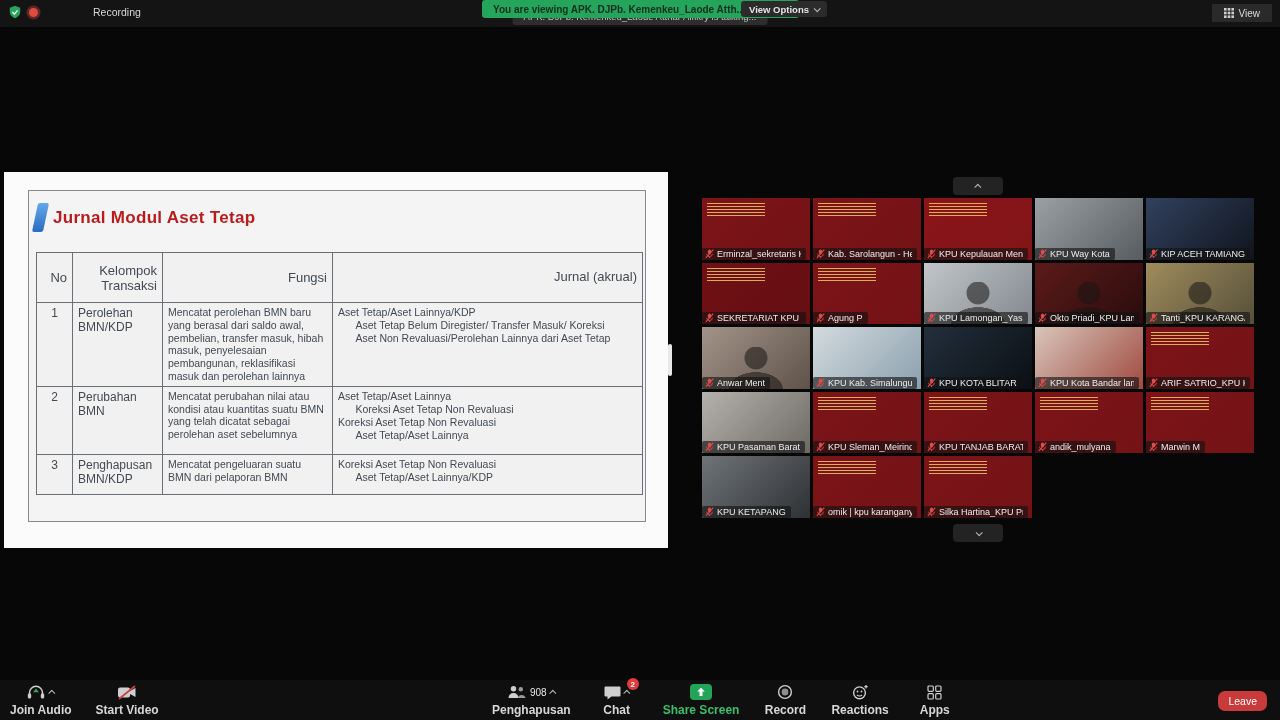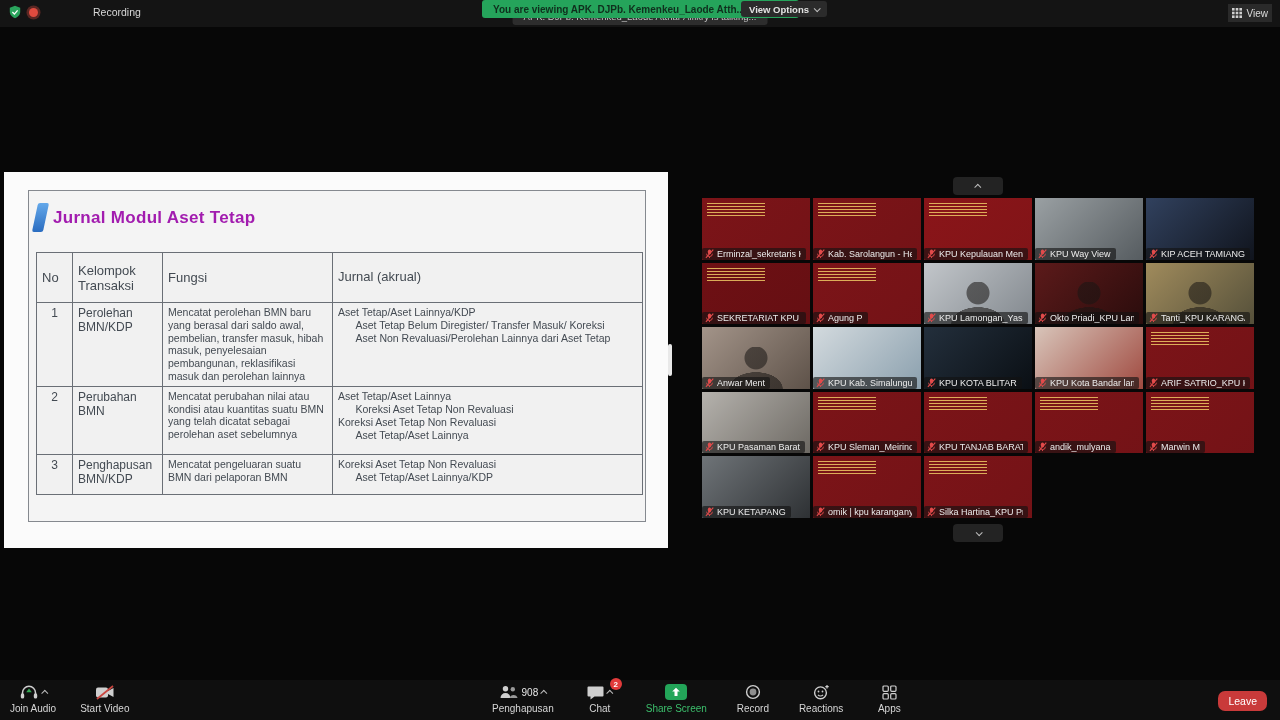--- a/index.html
+++ b/index.html
@@ -16,40 +16,40 @@
   .talking-toast { position:absolute; left:50%; top:8px; transform:translateX(-50%);
     background:#2d2d2d; color:#c4c4c4; font-size:9.5px; padding:3px 11px;
     border-radius:3px; white-space:nowrap; z-index:1; }
   .viewing-banner { position:absolute; left:482px; top:0; height:18px; z-index:2;
     background:#25a45b; color:#0f2f1d; font-size:10px; font-weight:bold;
     display:flex; align-items:center; padding:0 11px; border-radius:3px; white-space:nowrap; }
   .view-options { position:absolute; left:741px; top:1px; height:16px; z-index:2;
     background:#2b2b2b; color:#e3e3e3; font-size:9.5px; font-weight:bold;
     display:flex; align-items:center; gap:5px; padding:0 8px; border-radius:3px; }
   .view-btn { position:absolute; right:8px; top:4px; height:18px; background:#2a2a2a;
-    border-radius:0; display:flex; align-items:center; gap:5px; padding:0 4px;
+    border-radius:0; display:flex; align-items:center; gap:5px; padding:0 12px;
     color:#dcdcdc; font-size:10px; }
 
   .chev { display:inline-block; width:5px; height:5px;
     border-right:1.5px solid #bdbdbd; border-bottom:1.5px solid #bdbdbd; }
   .chev.down { transform:rotate(45deg) translateY(-1px); }
   .chev.up { transform:rotate(-135deg) translateY(-1px); }
 
   
   .slide { position:absolute; left:4px; top:172px; width:664px; height:376px; background:#fbfbfb; }
   .slide-box { position:absolute; left:24px; top:18px; width:618px; height:332px;
     border:1px solid #85898f; background:#f4f4f4; }
   .slide-title-row { position:absolute; left:31px; top:31px; display:flex; align-items:center; gap:7px; }
   .title-shape { width:11px; height:29px; background:linear-gradient(180deg,#63a8ea,#2a6cc0);
     transform:skewX(-12deg); border-radius:2px; }
-  .slide-title { font-size:17px; font-weight:bold; color:#a21caf; letter-spacing:.3px; }
+  .slide-title { font-size:17px; font-weight:bold; color:#b91c1c; letter-spacing:.3px; }
   .slide-table { position:absolute; left:32px; top:80px; width:606px; border-collapse:collapse;
     table-layout:fixed; color:#434a52; background:#f1f1f1; }
   .slide-table th, .slide-table td { border:1px solid #6a6f76; vertical-align:top; padding:3px 5px; }
-  .slide-table th { font-size:13px; font-weight:normal; vertical-align:middle; text-align:left; height:50px; }
+  .slide-table th { font-size:13px; font-weight:normal; vertical-align:middle; text-align:right; height:50px; }
   .c-no  { width:36px; text-align:center; font-size:12px; }
   .c-kel { width:90px; font-size:12px; }
   .c-fun { width:170px; font-size:10.5px; line-height:1.22; }
   .c-jur { width:310px; font-size:10.5px; line-height:1.25; white-space:pre-wrap; }
   tr.r1 td { height:76px; } tr.r2 td { height:68px; } tr.r3 td { height:40px; }
   .scroll-handle { position:absolute; left:668px; top:344px; width:4px; height:32px;
     background:#e9e9e9; border-radius:2px; }
 
   
   .gal-btn { position:absolute; left:953px; width:50px; height:18px; background:#232323;
@@ -74,21 +74,21 @@
     max-width:96%; }
   .name-tag .nm { font-size:9px; color:#ececec; white-space:nowrap; overflow:hidden; }
   .mic { width:9px; height:10px; flex:0 0 auto; }
 
   
   .toolbar { position:absolute; left:0; right:0; bottom:0; height:40px; background:#0f0f0f; }
   .tb-left { position:absolute; left:10px; top:3px; display:flex; gap:24px; }
   .tb-center { position:absolute; left:492px; top:3px; display:flex; gap:24px; }
   .tb-item { display:flex; flex-direction:column; align-items:center; gap:2px; min-width:44px; }
   .ic-row { height:18px; display:flex; align-items:center; gap:4px; position:relative; }
-  .tb-label { font-size:10px; color:#d6d6d6; white-space:nowrap; }
+  .tb-label { font-size:12px; color:#d6d6d6; white-space:nowrap;font-weight:bold; }
   .tb-label.green { color:#3cbf6c; }
   .cnt { font-size:10px; color:#e6e6e6; }
   .badge { position:absolute; top:-5px; right:-9px; background:#e23b3b; color:#fff;
     font-size:8px; font-weight:bold; min-width:12px; height:12px; border-radius:7px;
     display:flex; align-items:center; justify-content:center; padding:0 2px; }
   .share-box { width:22px; height:16px; background:#23a559; border-radius:4px;
     display:flex; align-items:center; justify-content:center; }
   .leave-btn { position:absolute; right:13px; bottom:9px; height:20px; padding:0 10px;
     background:#c93a3a; border-radius:7px; color:#fff; font-size:10.5px;
     display:flex; align-items:center; }
@@ -217,21 +217,21 @@
           </svg>
           <span class="nm">KPU Kepulauan Ment...</span>
         </div>
       </div>
     <div class="tile">
         <div class="tile-art cam" style="background: linear-gradient(135deg, rgb(154, 160, 163), rgb(86, 92, 96));"></div>
         <div class="name-tag">
           <svg class="mic" viewBox="0 0 10 11">
             <use href="#micoff"></use>
           </svg>
-          <span class="nm">KPU Way View</span>
+          <span class="nm">KPU Way Kota</span>
         </div>
       </div>
     <div class="tile">
         <div class="tile-art cam" style="background: linear-gradient(135deg, rgb(49, 65, 94), rgb(16, 20, 29));"></div>
         <div class="name-tag">
           <svg class="mic" viewBox="0 0 10 11">
             <use href="#micoff"></use>
           </svg>
           <span class="nm">KIP ACEH TAMIANG</span>
         </div>

